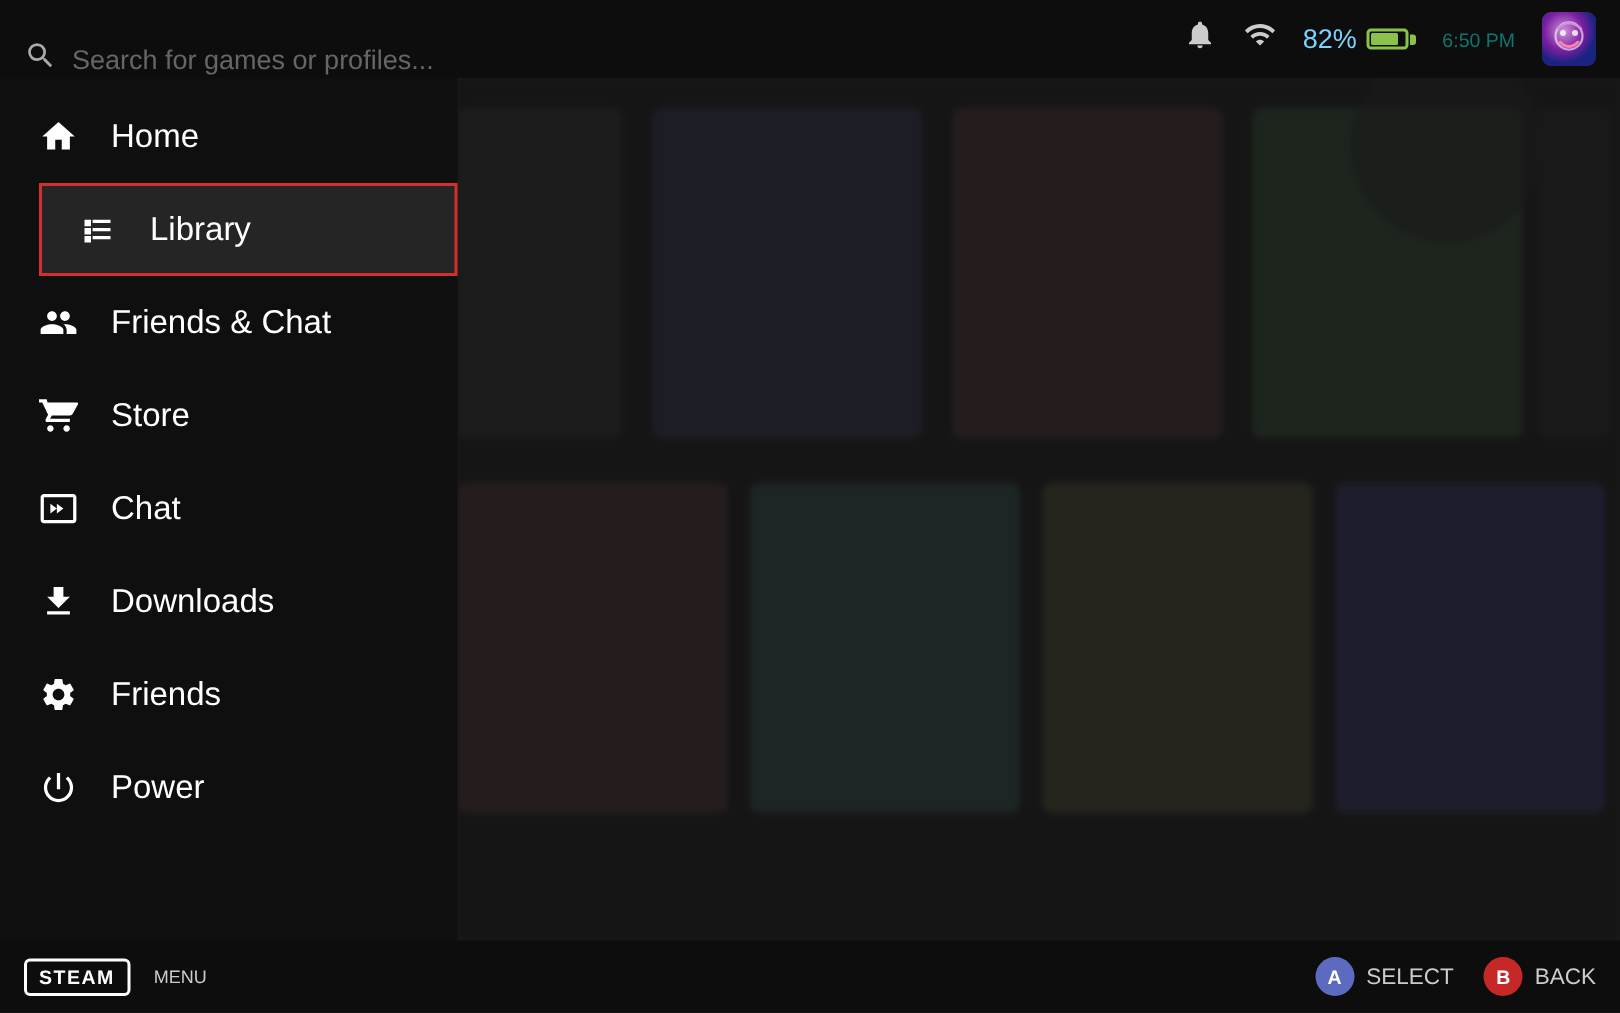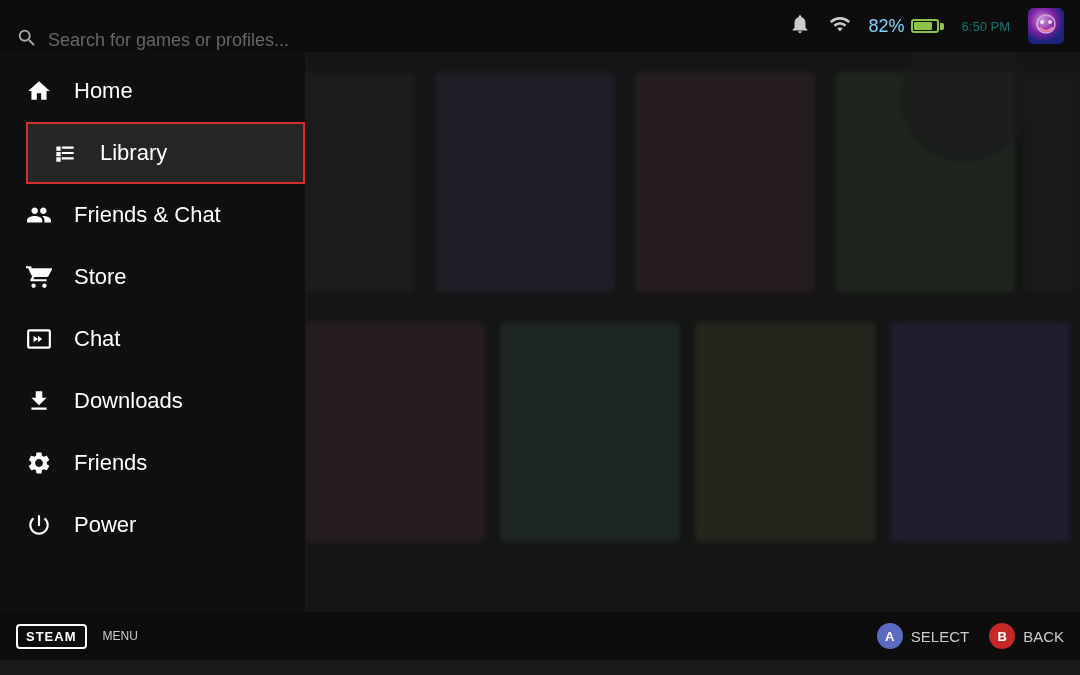--- a/index.html
+++ b/index.html
@@ -171,21 +171,21 @@
     }
 
     .nav-label {
       font-size: 22px;
       color: #fff;
     }
 
     
     #bottombar {
       position: absolute;
-      bottom: 15px; left: 0; right: 0;
+      bottom: 0; left: 0; right: 0;
       height: 48px;
       background: #0d0d0d;
       display: flex;
       align-items: center;
       padding: 0 16px;
       z-index: 10;
       gap: 16px;
     }
 
     #steam-button {

